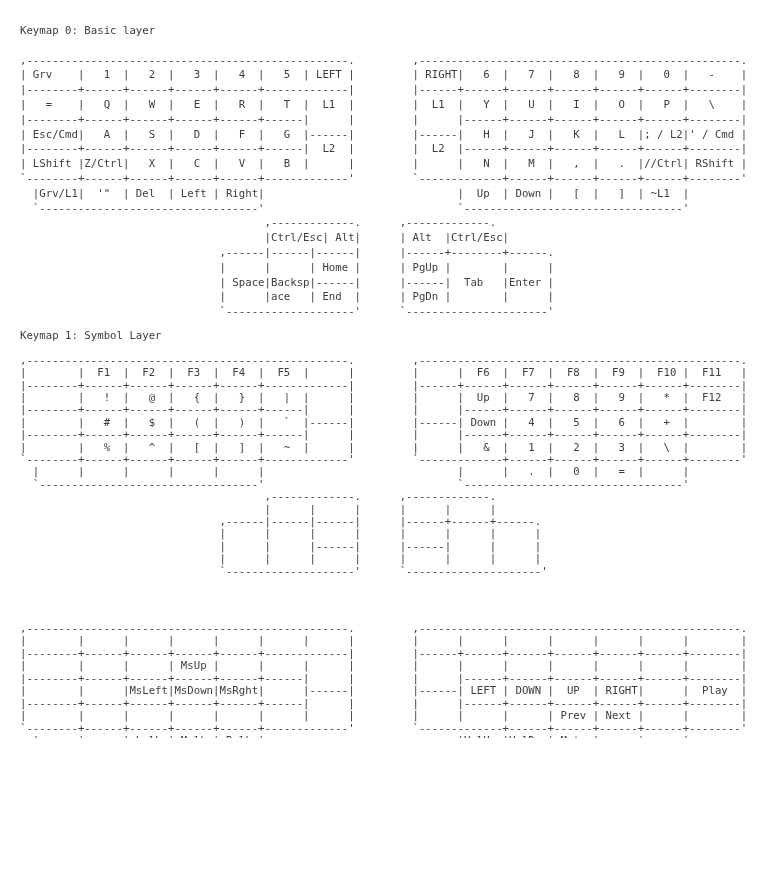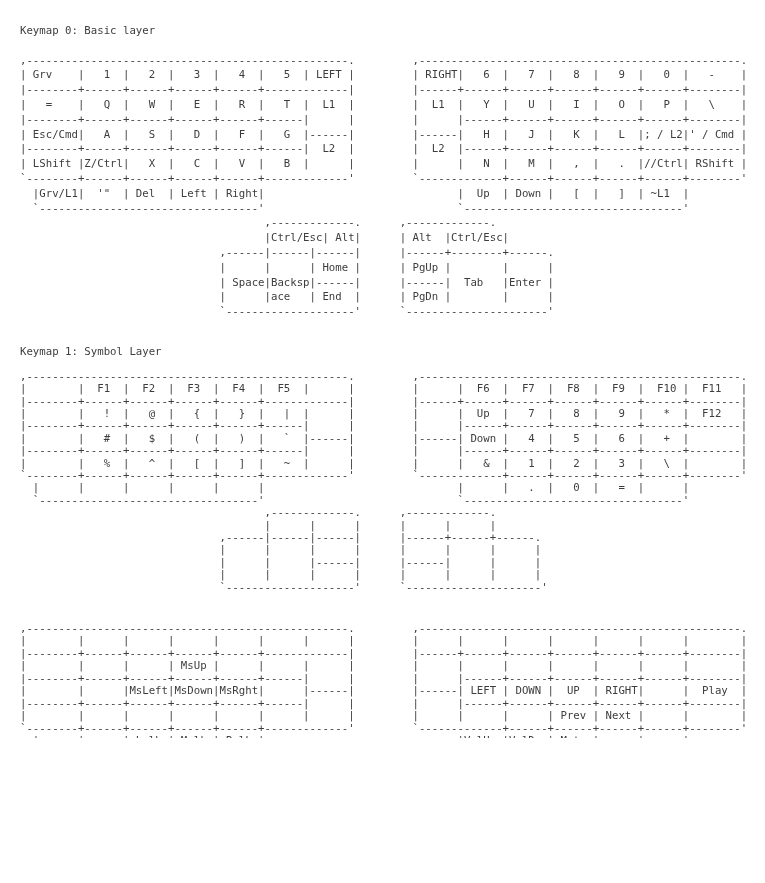--- a/index.html
+++ b/index.html
@@ -31,21 +31,21 @@
     white-space: pre;
   }
   
   .sec-a .ktitle { line-height: 14.8px; }
   .sec-a .art    { line-height: 14.8px; margin-top: 14.8px; }
   .sec-b .ktitle { line-height: 12.4px; }
   .sec-b .art    { line-height: 12.4px; margin-top: 12.4px; }
   .sec-c .ktitle { line-height: 12.5px; }
   .sec-c .art    { line-height: 12.5px; margin-top: 12.5px; }
   .sec-a { top: 24px; }
-  .sec-b { top: 346px; }
+  .sec-b { top: 330px; }
   .sec-c { top: 610px; }
 </style>
 </head>
 <body>
 
 <div class="doc">
 
   <section class="keymap-section sec-a">
     <div class="ktitle">Keymap 0: Basic layer</div>
     <pre class="art">,--------------------------------------------------.         ,--------------------------------------------------.

